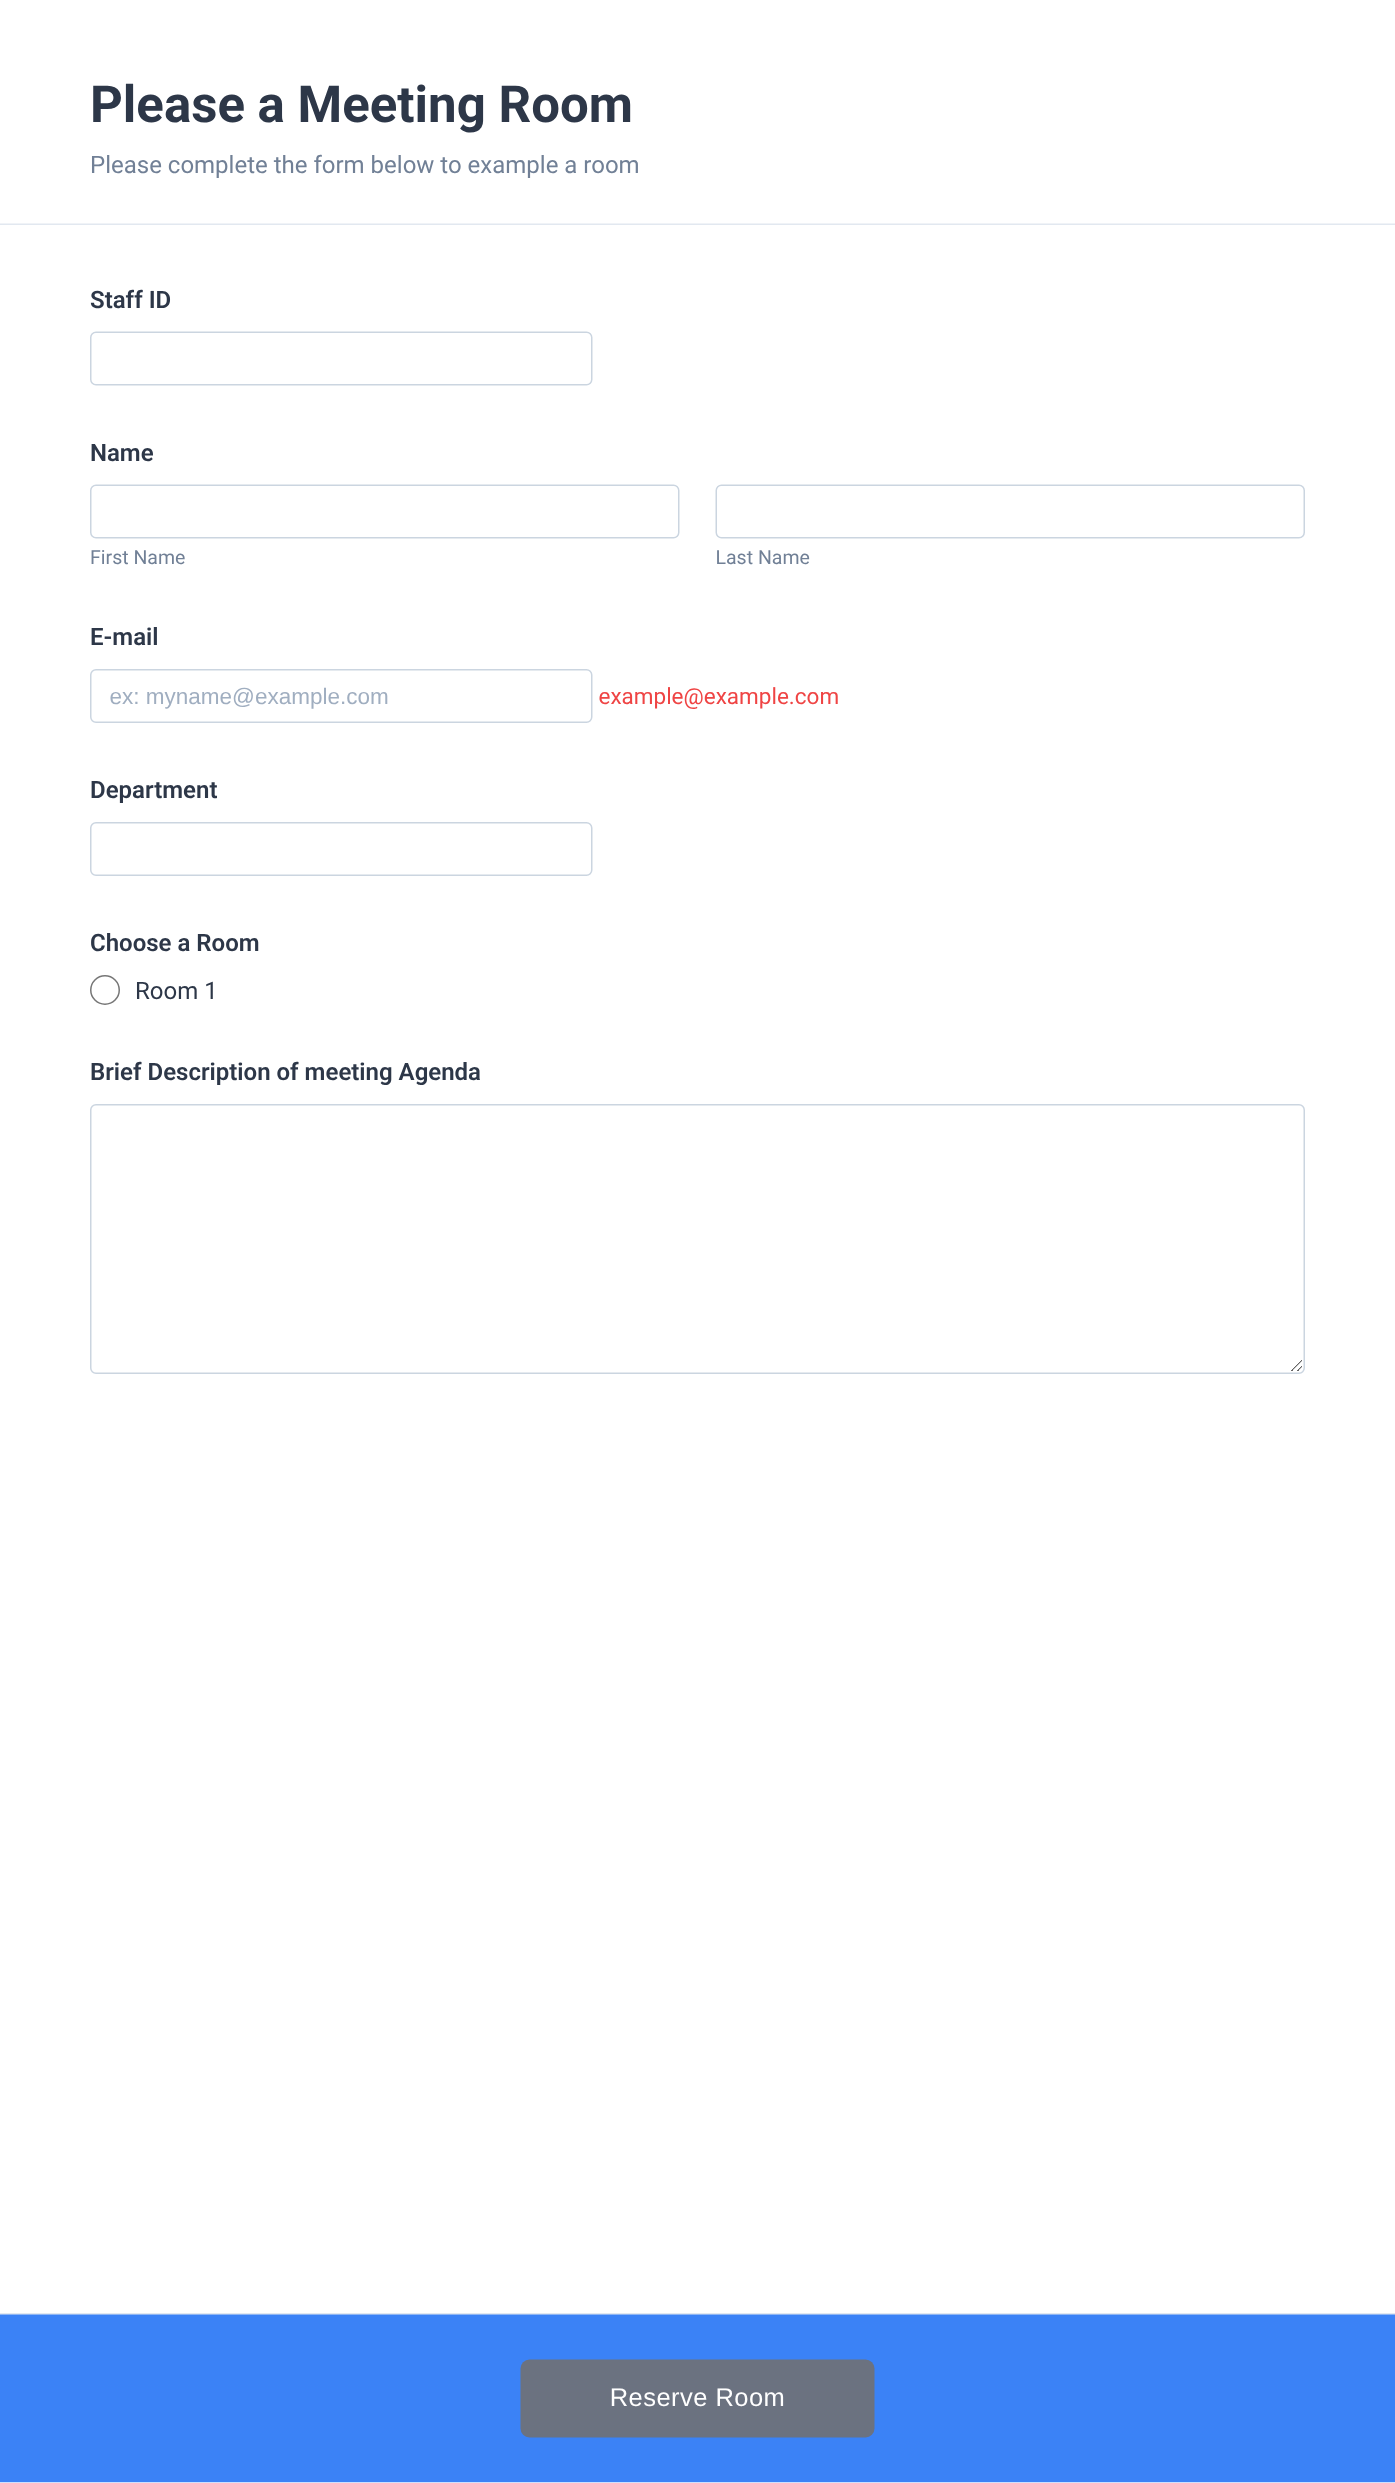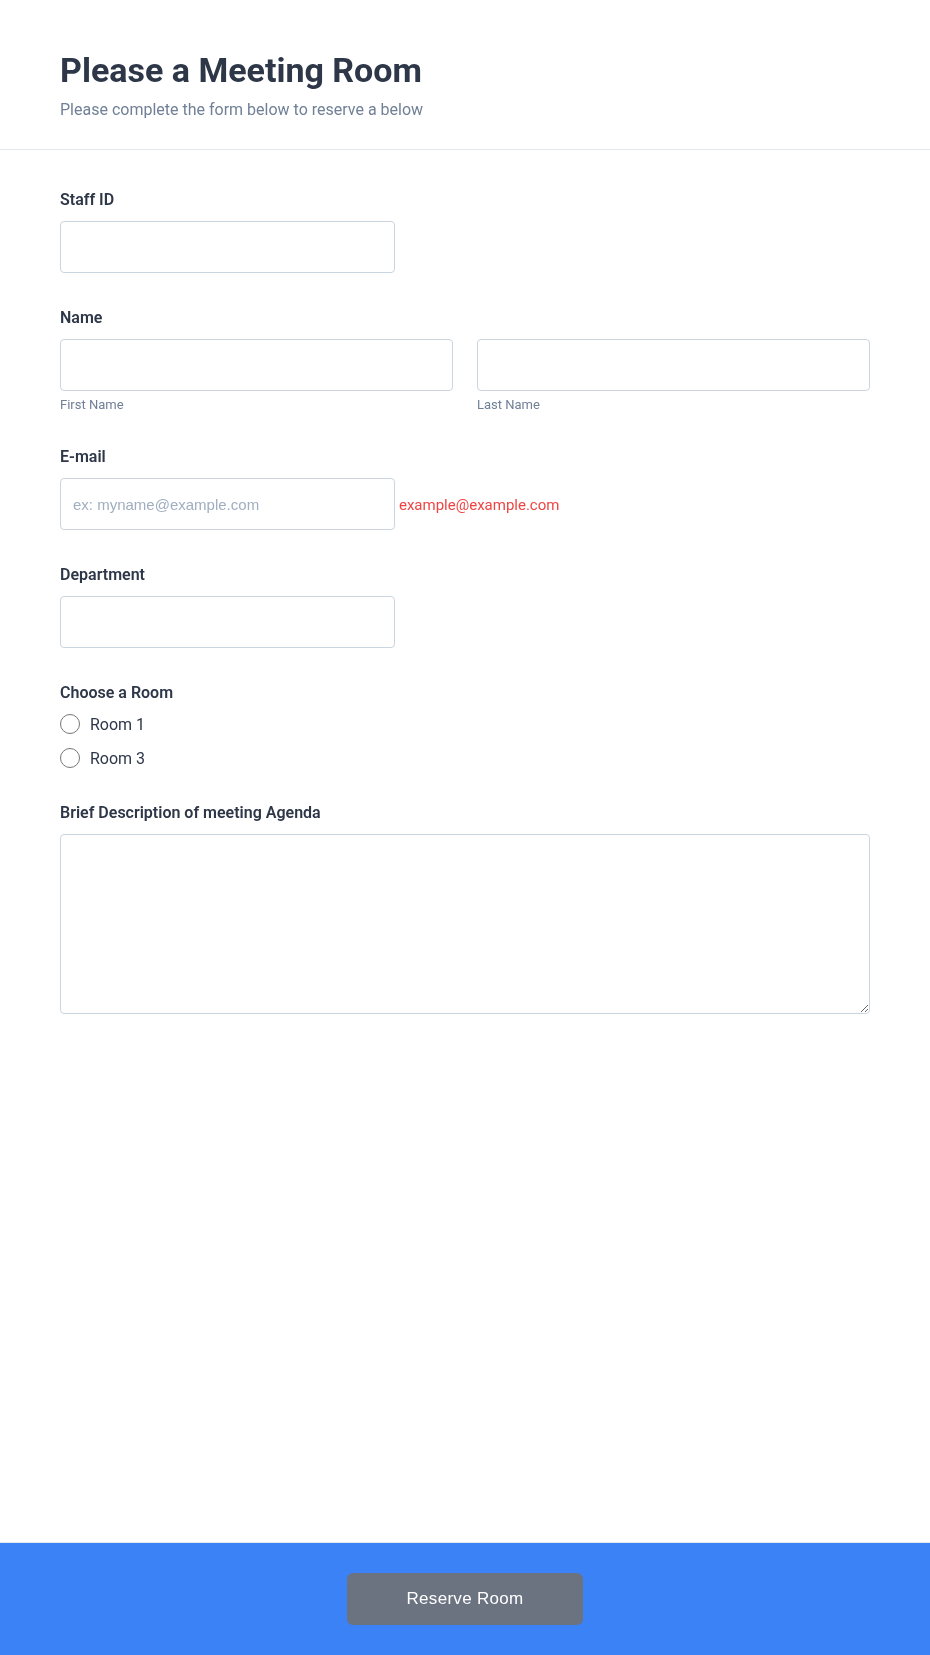--- a/index.html
+++ b/index.html
@@ -75,21 +75,21 @@
     }
 
     .field-sublabel {
       font-size: 13px;
       color: #718096;
       margin-top: 6px;
     }
 
     .form-input {
       width: 100%;
-      height: 52px;
+      height: 36px;
       border: 1px solid #cbd5e0;
       border-radius: 4px;
       padding: 8px 12px;
       font-size: 15px;
       color: #2d3748;
       background-color: #ffffff;
       outline: none;
     }
 
     .form-input::placeholder {
@@ -109,21 +109,21 @@
     }
 
     .hint-text {
       font-size: 15px;
       color: #ef4444;
       margin-top: 6px;
     }
 
     .radio-group {
       display: flex;
-      flex-direction: column;
+      flex-direction: row;
       gap: 14px;
       margin-top: 4px;
     }
 
     .radio-option {
       display: flex;
       align-items: center;
       gap: 10px;
       cursor: pointer;
     }
@@ -175,21 +175,21 @@
       cursor: pointer;
       letter-spacing: 0.3px;
     }
   </style>
 </head>
 <body>
 
 <div class="page-wrapper">
   <div class="header-section">
     <h1 class="page-title">Please a Meeting Room</h1>
-    <p class="page-subtitle">Please complete the form below to reserve a below</p>
+    <p class="page-subtitle">Please complete the form below to example a room</p>
   </div>
 
   <div class="divider"></div>
 
   <div class="form-section">
 
     <div class="form-group">
       <label class="form-label">Staff ID</label>
       <input type="text" class="form-input staff-input" placeholder="" style="">
     </div>
@@ -219,24 +219,20 @@
       <input type="text" class="form-input department-input" placeholder="" style="">
     </div>
 
     <div class="form-group">
       <label class="form-label">Choose a Room</label>
       <div class="radio-group">
         <label class="radio-option">
           <input type="radio" name="room" value="room1" style="">
           <span class="radio-label">Room 1</span>
         </label>
-        <label class="radio-option">
-          <input type="radio" name="room" value="room3" style="">
-          <span class="radio-label">Room 3</span>
-        </label>
       </div>
     </div>
 
     <div class="form-group">
       <label class="form-label">Brief Description of meeting Agenda</label>
       <textarea class="textarea-field" style=""></textarea>
     </div>
 
   </div>
 

